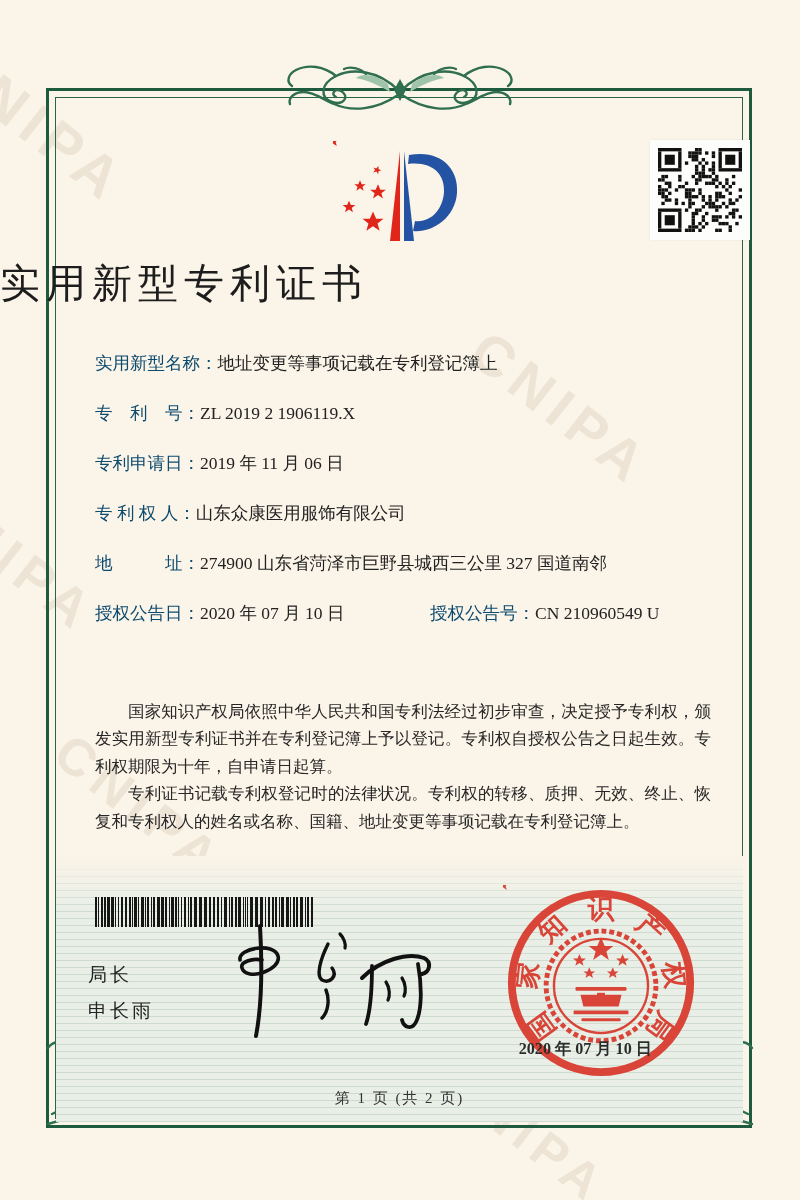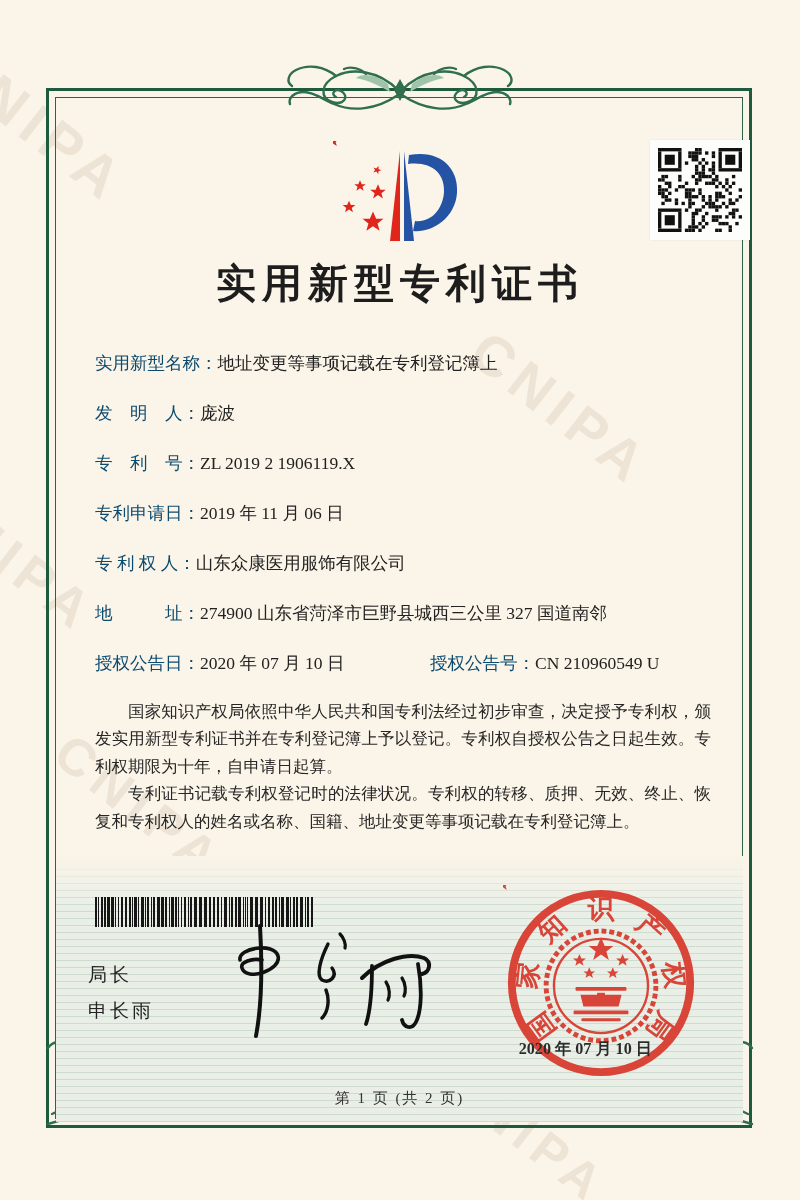--- a/index.html
+++ b/index.html
@@ -8,21 +8,21 @@
   
   .wm{position:absolute;font-family:"Liberation Sans","DejaVu Sans",sans-serif;font-weight:bold;
       color:rgba(186,172,148,0.22);letter-spacing:8px;transform:rotate(38deg);transform-origin:left top;
       white-space:nowrap;pointer-events:none;}
   
   .frame-outer{position:absolute;left:46px;top:88px;width:706px;height:1040px;border:3px solid #1e5a3e;box-sizing:border-box;}
   .frame-inner{position:absolute;left:55px;top:97px;width:688px;height:1022px;border:1.5px solid #2a6348;box-sizing:border-box;}
   .cert-no{position:absolute;left:95px;top:138px;font-size:17.5px;letter-spacing:2px;color:#333;}
   .logo{position:absolute;left:333px;top:141px;}
   .qr{position:absolute;left:650px;top:140px;width:100px;height:100px;background:#fdfdfb;box-shadow:0 0 2px rgba(0,0,0,.08);}
-  .title{position:absolute;left:0;top:256px;width:100%;text-align:center;font-size:40px;font-weight:bold;
+  .title{position:absolute;left:0;top:256px;width:100%;text-align:left;font-size:40px;font-weight:normal;
          letter-spacing:6px;color:#1d1d1d;}
   .fields{position:absolute;left:95px;top:352px;width:620px;font-size:17.5px;line-height:23px;}
   .frow{position:relative;margin-bottom:27px;white-space:nowrap;}
   .flabel{color:#0c4a6e;}
   .fvalue{color:#222;}
   .pair2{position:absolute;left:335px;top:0;text-align:right;}
   .paras{position:absolute;left:95px;top:698px;width:616px;font-size:16.5px;line-height:1.66;text-align:justify;color:#262626;}
   .paras p{margin:0;text-indent:2em;}
   
   .mint{position:absolute;left:56px;top:856px;width:687px;height:266px;
@@ -308,21 +308,20 @@
         <rect x="65.12" y="88.64" width="3.36" height="3.36" fill="#111"></rect>
         <rect x="68.47999999999999" y="88.64" width="3.36" height="3.36" fill="#111"></rect>
         <rect x="78.56" y="88.64" width="3.36" height="3.36" fill="#111"></rect>
       </svg>
   </div>
 
   <div class="title">实用新型专利证书</div>
 
   <div class="fields" id="fields">
       <div class="frow"><span class="flabel">实用新型名称：</span><span class="fvalue">地址变更等事项记载在专利登记簿上</span></div>
-      <div class="frow"><span class="flabel">发　明　人：</span><span class="fvalue">庞波</span></div>
       <div class="frow"><span class="flabel">专　利　号：</span><span class="fvalue">ZL 2019 2 1906119.X</span></div>
       <div class="frow"><span class="flabel">专利申请日：</span><span class="fvalue">2019 年 11 月 06 日</span></div>
       <div class="frow"><span class="flabel">专 利 权 人：</span><span class="fvalue">山东众康医用服饰有限公司</span></div>
       <div class="frow"><span class="flabel">地　　　址：</span><span class="fvalue">274900 山东省菏泽市巨野县城西三公里 327 国道南邻</span></div>
       <div class="frow"><span class="flabel">授权公告日：</span><span class="fvalue">2020 年 07 月 10 日</span><span class="pair2"><span class="flabel">授权公告号：</span><span class="fvalue">CN 210960549 U</span></span></div>
     </div>
 
   <div class="paras" id="paras">
       <p>国家知识产权局依照中华人民共和国专利法经过初步审查，决定授予专利权，颁发实用新型专利证书并在专利登记簿上予以登记。专利权自授权公告之日起生效。专利权期限为十年，自申请日起算。</p>
       <p>专利证书记载专利权登记时的法律状况。专利权的转移、质押、无效、终止、恢复和专利权人的姓名或名称、国籍、地址变更等事项记载在专利登记簿上。</p>

